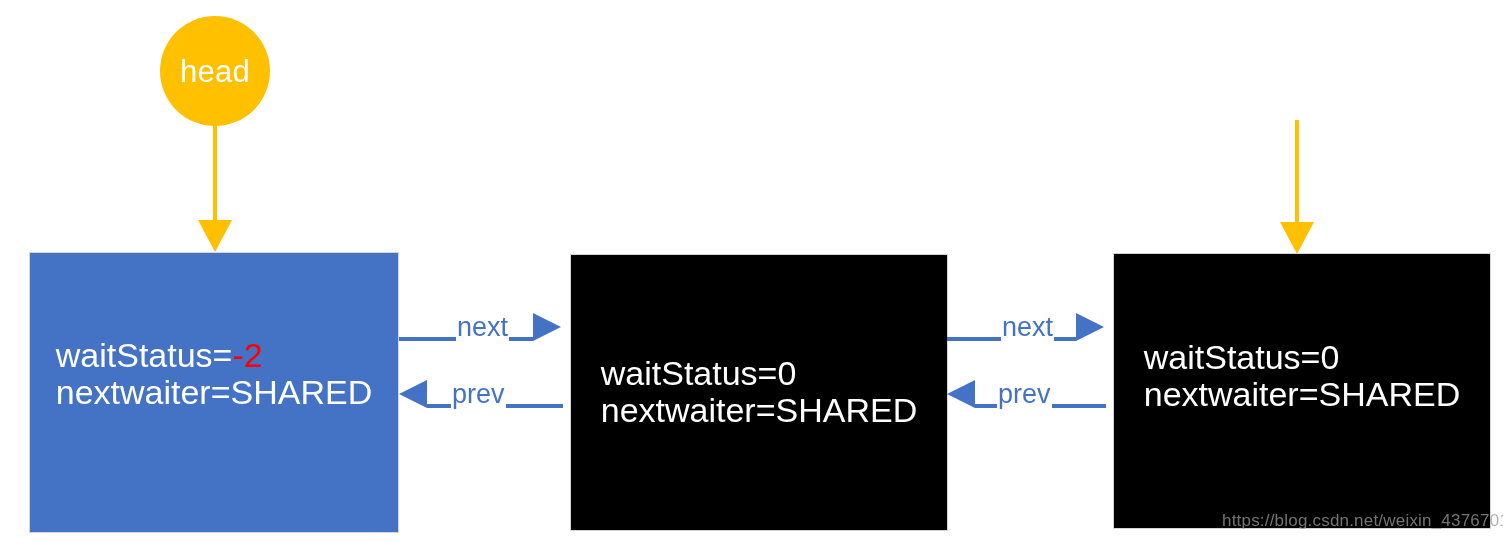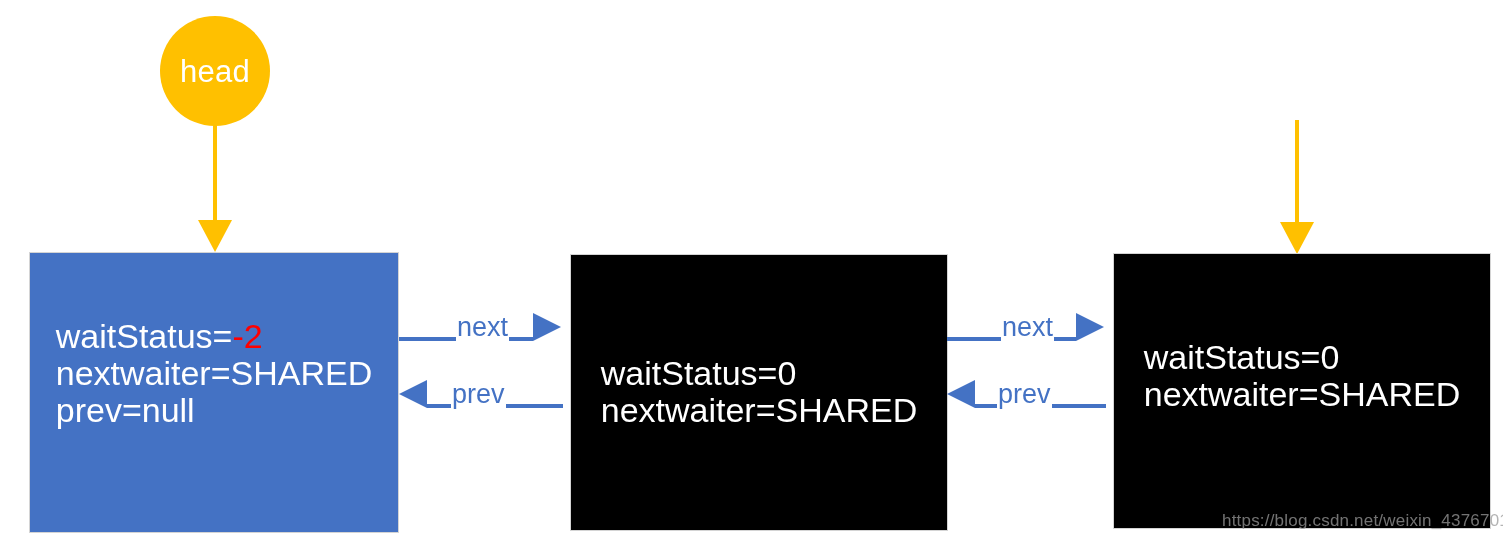--- a/index.html
+++ b/index.html
@@ -168,21 +168,20 @@
 
   <div class="v-arrow" id="tail-arrow">
     <div class="shaft"></div>
     <div class="head"></div>
   </div>
 
   <div class="node" id="node-head">
     <div class="lines">
       <div><span>waitStatus=</span><span class="neg">-2</span></div>
       <div>nextwaiter=SHARED</div>
-      <div>prev=null</div>
     </div>
   </div>
 
   <div class="node" id="node-mid">
     <div class="lines">
       <div>waitStatus=0</div>
       <div>nextwaiter=SHARED</div>
     </div>
   </div>
 

